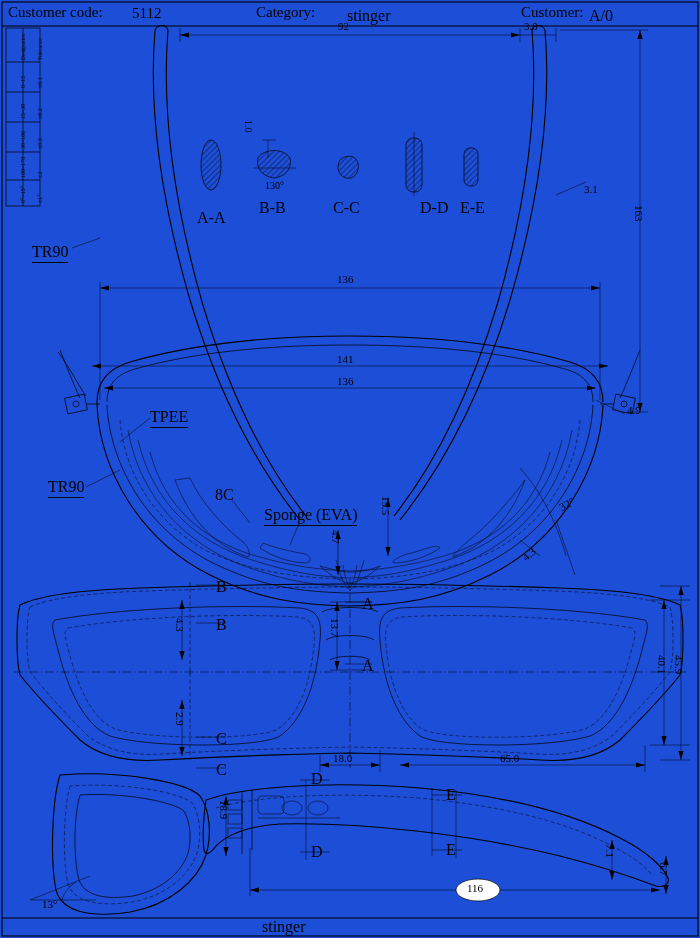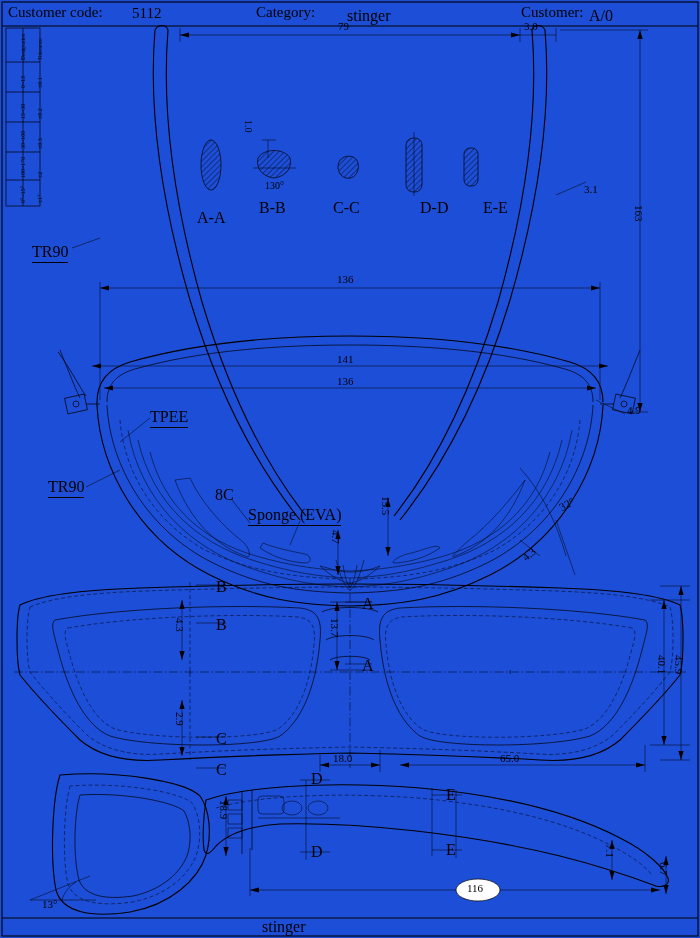--- a/index.html
+++ b/index.html
@@ -292,44 +292,44 @@
   <div class="lbl rot90" style="left:37px;top:88px;font-size:6px;">±0.1</div>
   <div class="lbl rot90" style="left:20px;top:119px;font-size:6px;">15~30</div>
   <div class="lbl rot90" style="left:37px;top:119px;font-size:6px;">±0.2</div>
   <div class="lbl rot90" style="left:20px;top:149px;font-size:6px;">30~100</div>
   <div class="lbl rot90" style="left:37px;top:149px;font-size:6px;">±0.3</div>
   <div class="lbl rot90" style="left:20px;top:178px;font-size:6px;">100~170</div>
   <div class="lbl rot90" style="left:37px;top:178px;font-size:6px;">±2</div>
   <div class="lbl rot90" style="left:20px;top:203px;font-size:6px;">0°~15°</div>
   <div class="lbl rot90" style="left:37px;top:203px;font-size:6px;">±1°</div>
 
-  <div class="lbl dim" style="left:338px;top:20px;">79</div>
+  <div class="lbl dim" style="left:338px;top:20px;">92</div>
   <div class="lbl dim" style="left:524px;top:20px;">3.0</div>
   <div class="lbl dim" style="left:337px;top:273px;">136</div>
   <div class="lbl dim rotneg" style="left:645px;top:205px;">163</div>
   <div class="lbl dim" style="left:337px;top:353px;">141</div>
   <div class="lbl dim" style="left:337px;top:375px;">136</div>
   <div class="lbl dim" style="left:584px;top:183px;">3.1</div>
   <div class="lbl dim" style="left:627px;top:404px;">4.9</div>
   <div class="lbl dim rotneg" style="left:392px;top:496px;">15.5</div>
   <div class="lbl dim rotneg" style="left:342px;top:530px;">4.7</div>
   <div class="lbl dim" style="left:559px;top:498px;transform:rotate(-28deg);">32°</div>
   <div class="lbl dim" style="left:522px;top:548px;transform:rotate(-40deg);">4.3</div>
 
   <div class="lbl sec under" style="left:32px;top:243px;">TR90</div>
   <div class="lbl sec under" style="left:48px;top:478px;">TR90</div>
   <div class="lbl sec under" style="left:150px;top:408px;">TPEE</div>
-  <div class="lbl sec under" style="left:248px;top:506px;text-align:center;">Sponge (EVA)</div>
+  <div class="lbl sec under" style="left:264px;top:506px;text-align:center;">Sponge (EVA)</div>
   <div class="lbl sec" style="left:215px;top:486px;">8C</div>
 
   <div class="lbl sec" style="left:197px;top:209px;">A-A</div>
   <div class="lbl sec" style="left:259px;top:199px;">B-B</div>
   <div class="lbl sec" style="left:333px;top:199px;">C-C</div>
   <div class="lbl sec" style="left:376px;top:199px;margin-left:44px;">D-D</div>
-  <div class="lbl sec" style="left:483px;top:199px;">E-E</div>
+  <div class="lbl sec" style="left:460px;top:199px;">E-E</div>
   <div class="lbl dim-sm" style="left:265px;top:180px;">130°</div>
   <div class="lbl dim-sm rotneg" style="left:254px;top:120px;">1.0</div>
 
   <div class="lbl sec" style="left:216px;top:578px;">B</div>
   <div class="lbl sec" style="left:216px;top:616px;">B</div>
   <div class="lbl sec" style="left:216px;top:730px;">C</div>
   <div class="lbl sec" style="left:216px;top:761px;">C</div>
   <div class="lbl sec" style="left:362px;top:595px;">A</div>
   <div class="lbl sec" style="left:362px;top:657px;">A</div>
 

